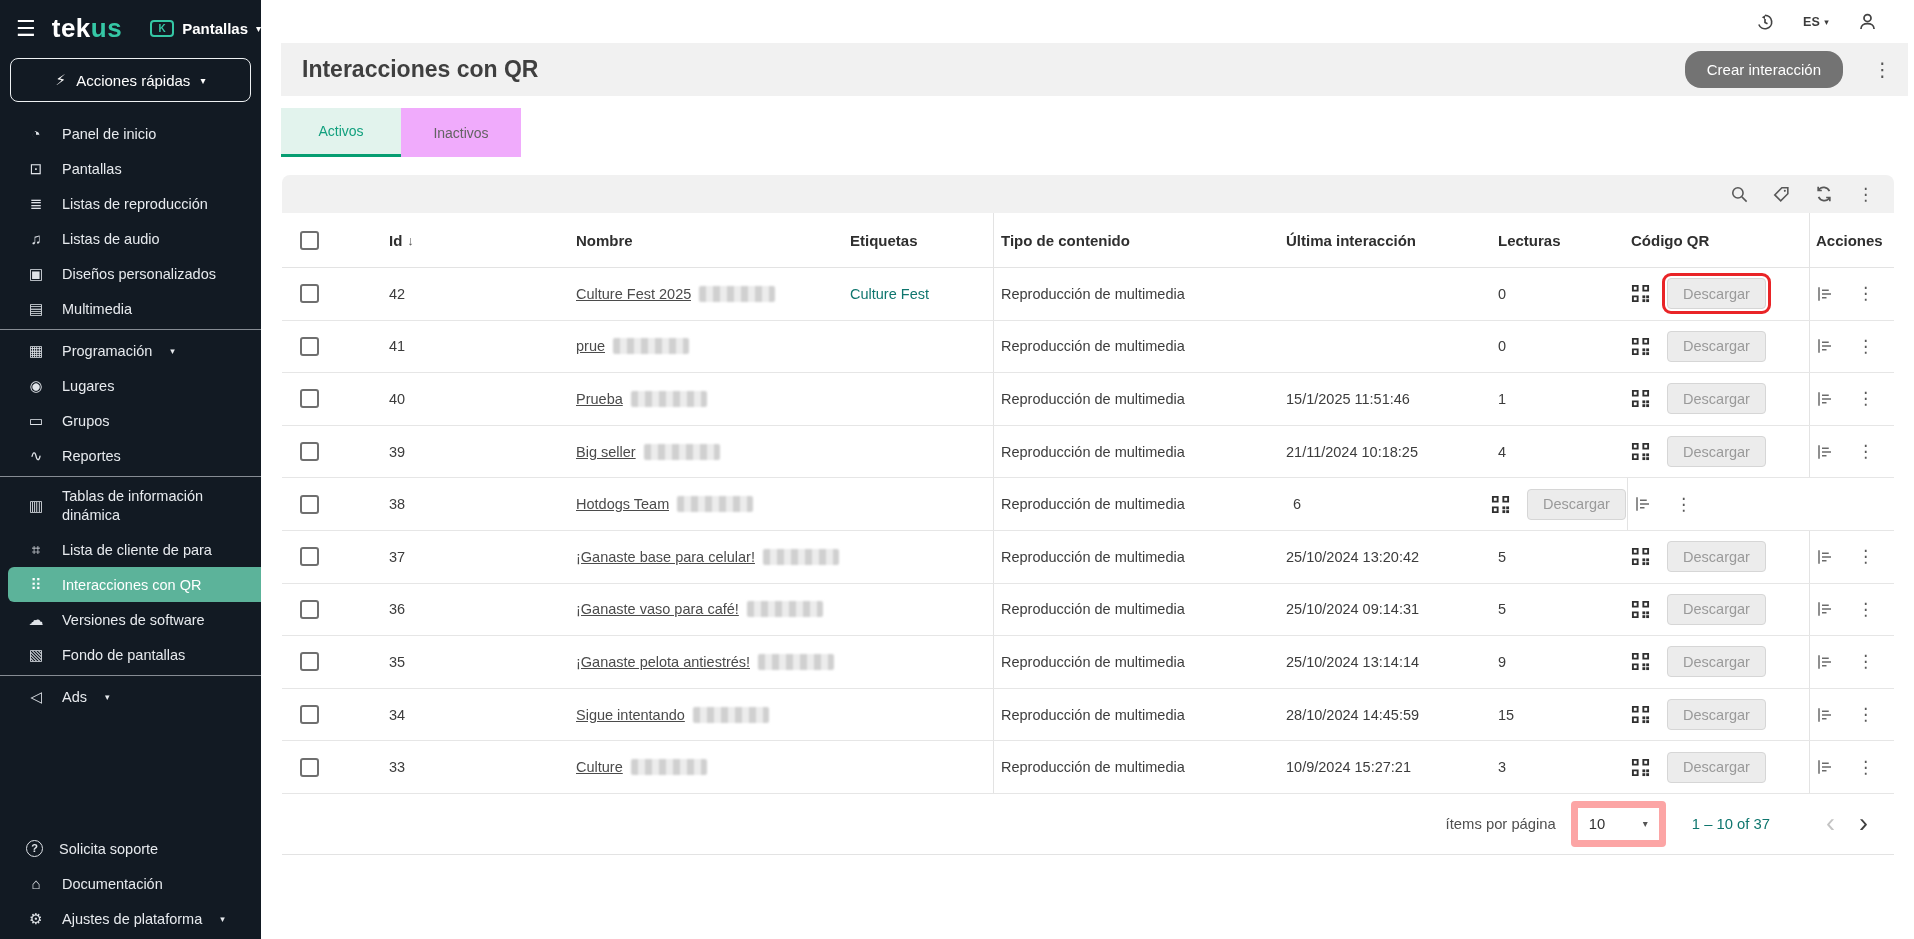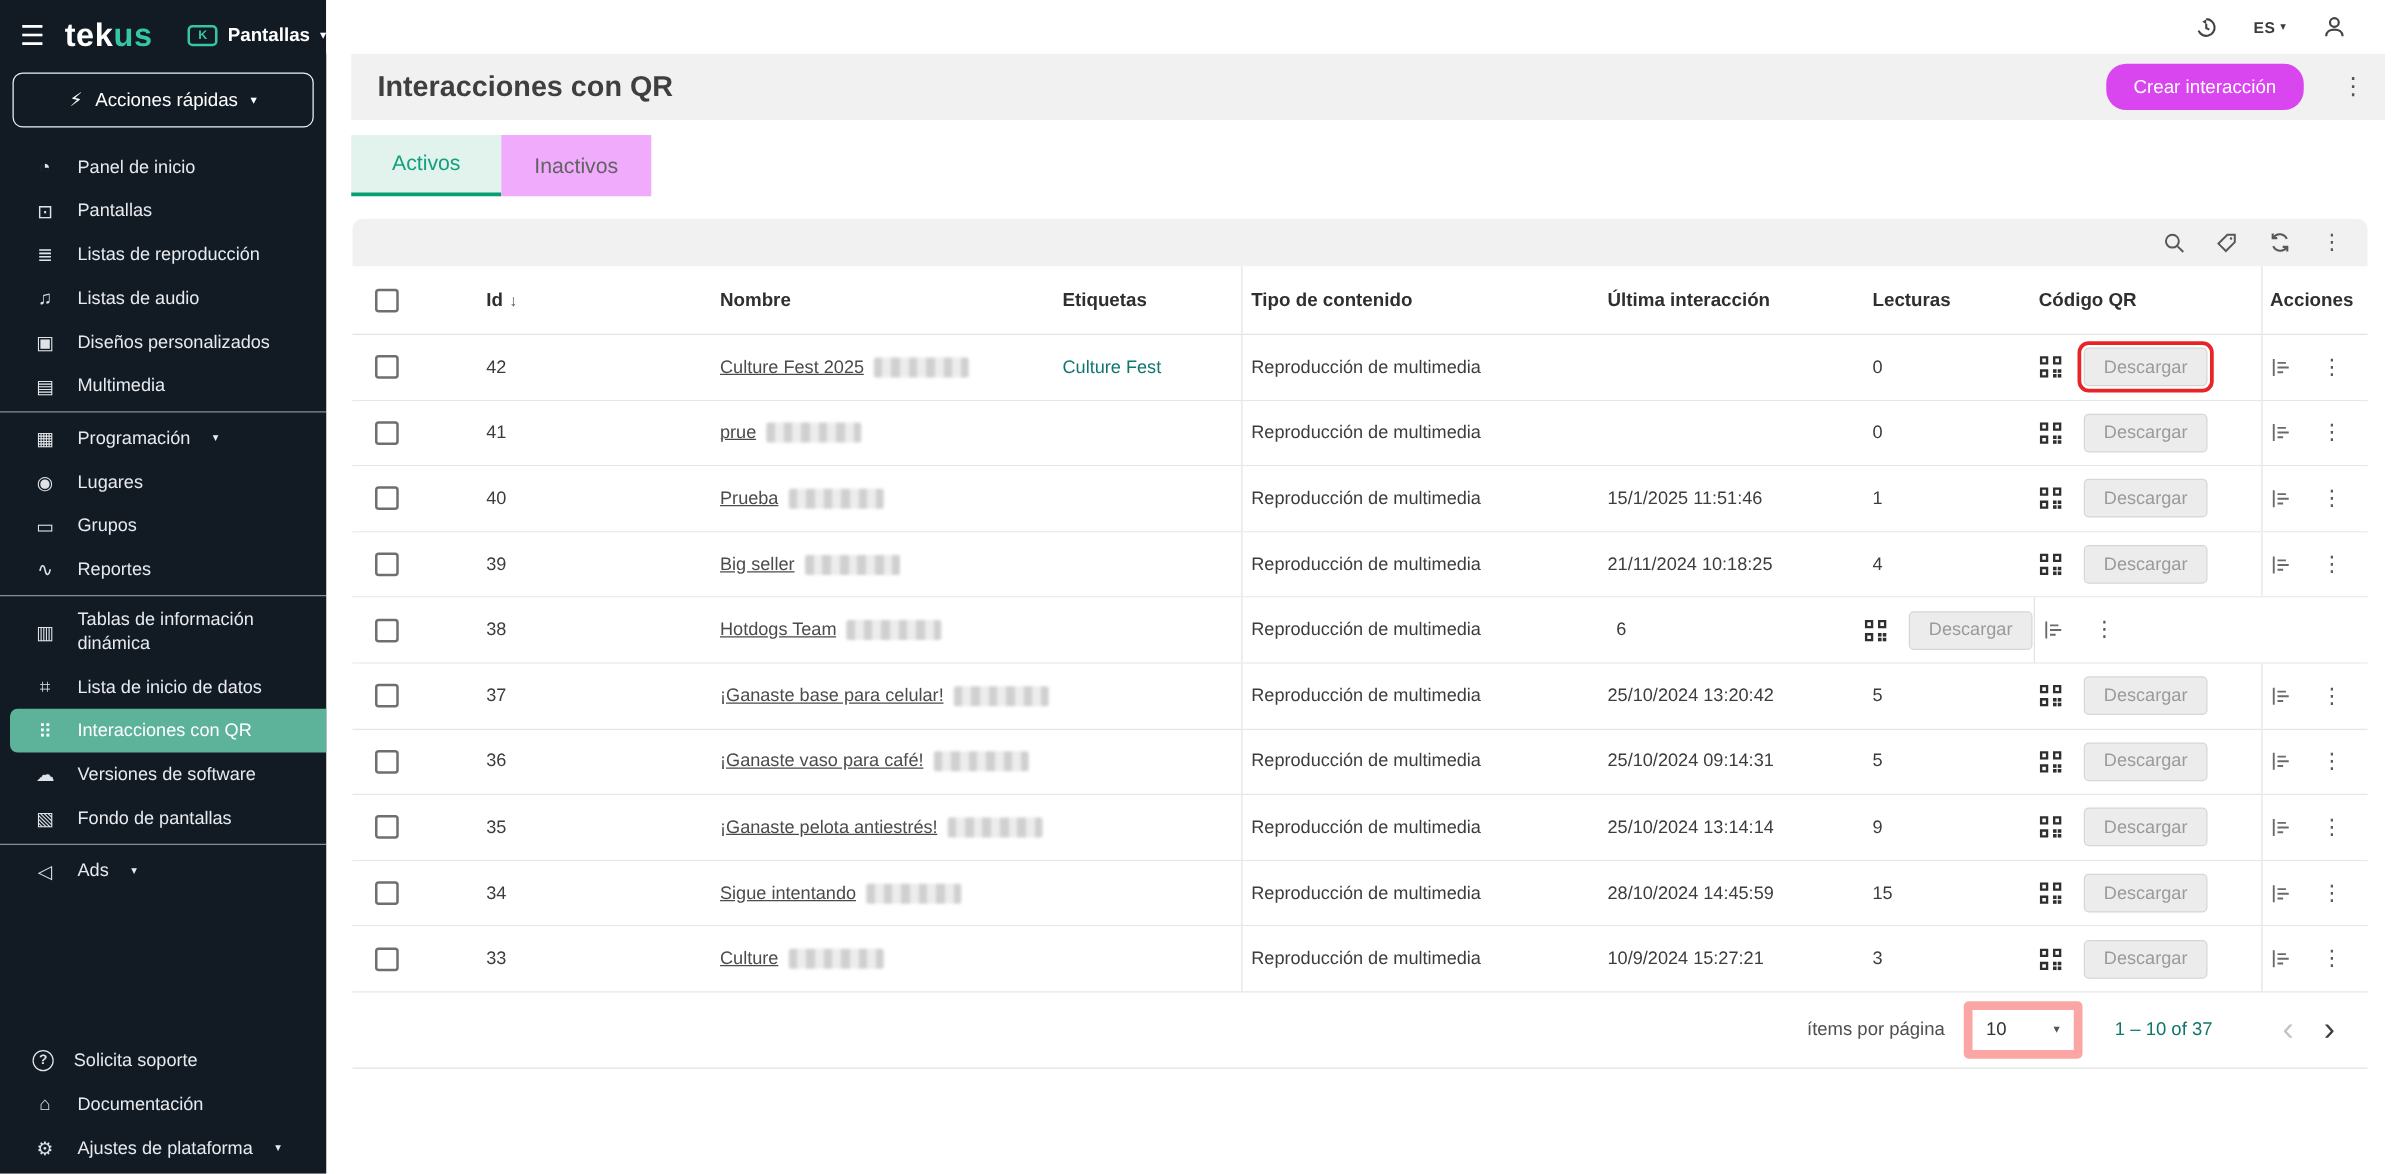--- a/index.html
+++ b/index.html
@@ -50,26 +50,26 @@
   .topbar { height:43px; display:flex; align-items:center; justify-content:flex-end;
             gap:28px; padding-right:36px; background:#fff; }
   .topbar .tb-icon { color:#434343; cursor:pointer; display:flex; align-items:center; }
   .lang { display:flex; align-items:center; gap:4px; font-size:12.5px; font-weight:bold;
           color:#3c3c3c; cursor:pointer; letter-spacing:.3px; }
   .lang .caret { color:#3c3c3c; font-size:9px; }
 
   .page-header { margin-left:20px; margin-right:6px; height:53px; background:#f1f1f1;
                  display:flex; align-items:center; padding:0 16px 0 21px; }
   .page-title { font-size:23px; font-weight:600; color:#3f3f3f; flex:1; }
-  .create-btn { background:#d946ef; color:#fff; border:none; border-radius:16px;
+  .create-btn { background:#737373; color:#fff; border:none; border-radius:16px;
                 font-size:15px; padding:10px 22px; cursor:pointer; font-family:inherit; }
   .header-kebab { margin-left:30px; font-size:19px; color:#555; cursor:pointer; letter-spacing:0; }
 
   .tabs { display:flex; margin:12px 0 0 20px; }
-  .tab { width:120px; height:49px; display:grid; place-items:center; font-size:17px; cursor:pointer; }
+  .tab { width:120px; height:49px; display:grid; place-items:center; font-size:14px; cursor:pointer; }
   .tab.active { background:#e2f3ed; color:#12a07e; border-bottom:3px solid #069e72; font-weight:500; }
   .tab.inactive { background:#f0abfc; color:#636363; }
 
   .card { margin:18px 6px 0 21px; width:1612px; }
   .toolbar { height:38px; background:#f1f1f1; border-radius:8px 8px 0 0;
              display:flex; align-items:center; justify-content:flex-end; gap:23px; padding-right:20px; }
   .toolbar .tool { color:#585858; cursor:pointer; display:flex; align-items:center; }
   .kebab { font-size:17px; color:#585858; cursor:pointer; }
 
   .grid-row { display:grid; grid-template-columns:100px 190px 274px 147px 289px 205px 140px 182px 85px; }
@@ -200,21 +200,21 @@
   </div>
 <div class="nav-divider"></div>
   <div class="nav-item twoline">
     <span class="nav-icon">▥</span>
     <span class="nav-label">Tablas de información dinámica</span>
 
   </div>
 
   <div class="nav-item">
     <span class="nav-icon">⌗</span>
-    <span class="nav-label">Lista de inicio de datos</span>
+    <span class="nav-label">Lista de cliente de para</span>
 
   </div>
 
   <div class="nav-item active">
     <span class="nav-icon">⠿</span>
     <span class="nav-label">Interacciones con QR</span>
 
   </div>
 
   <div class="nav-item">

